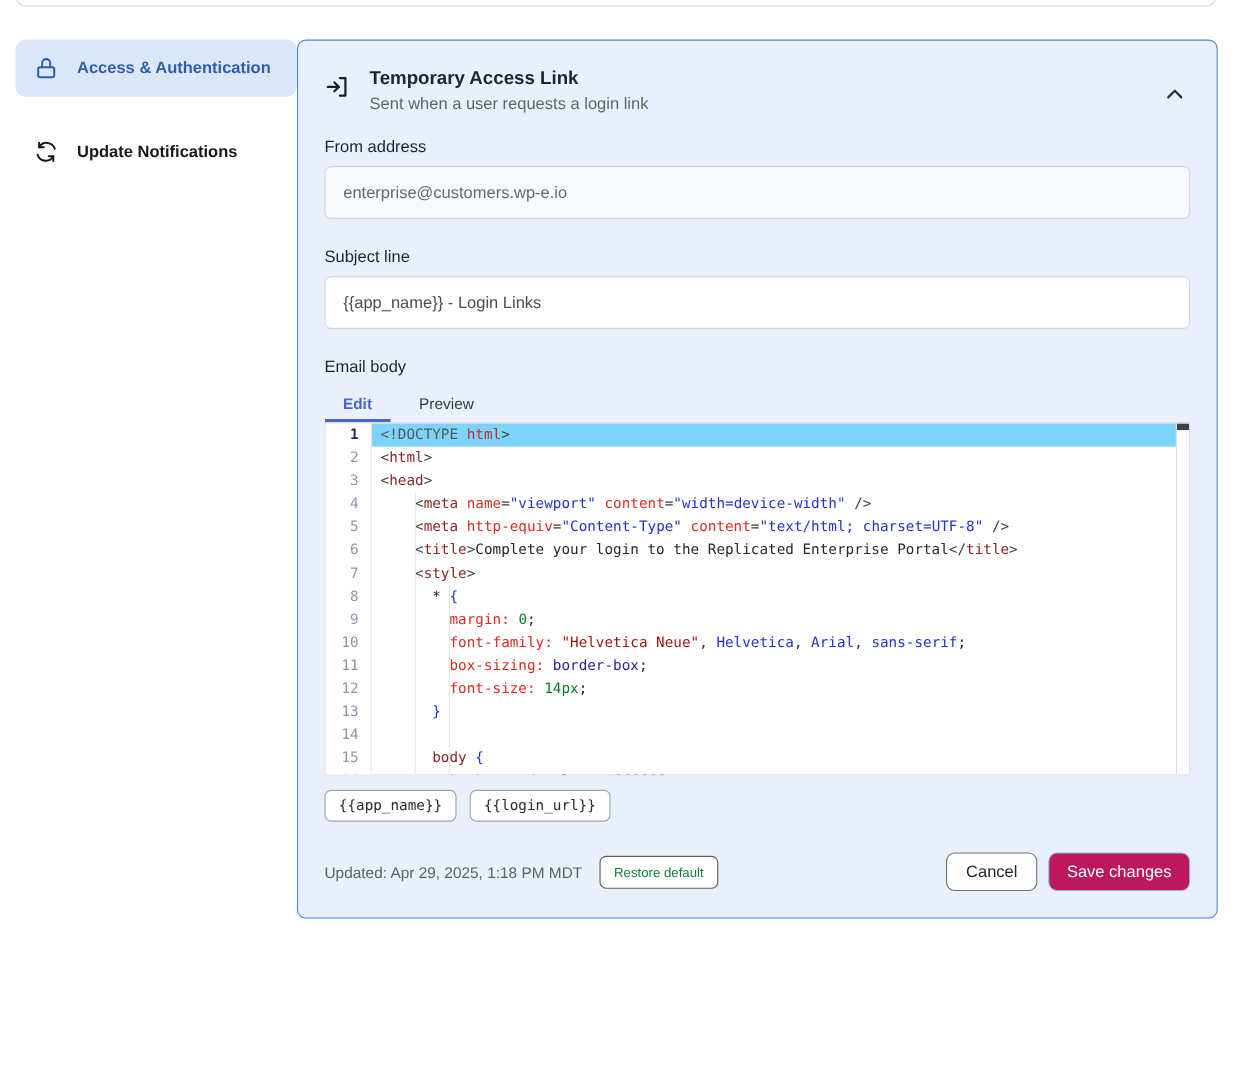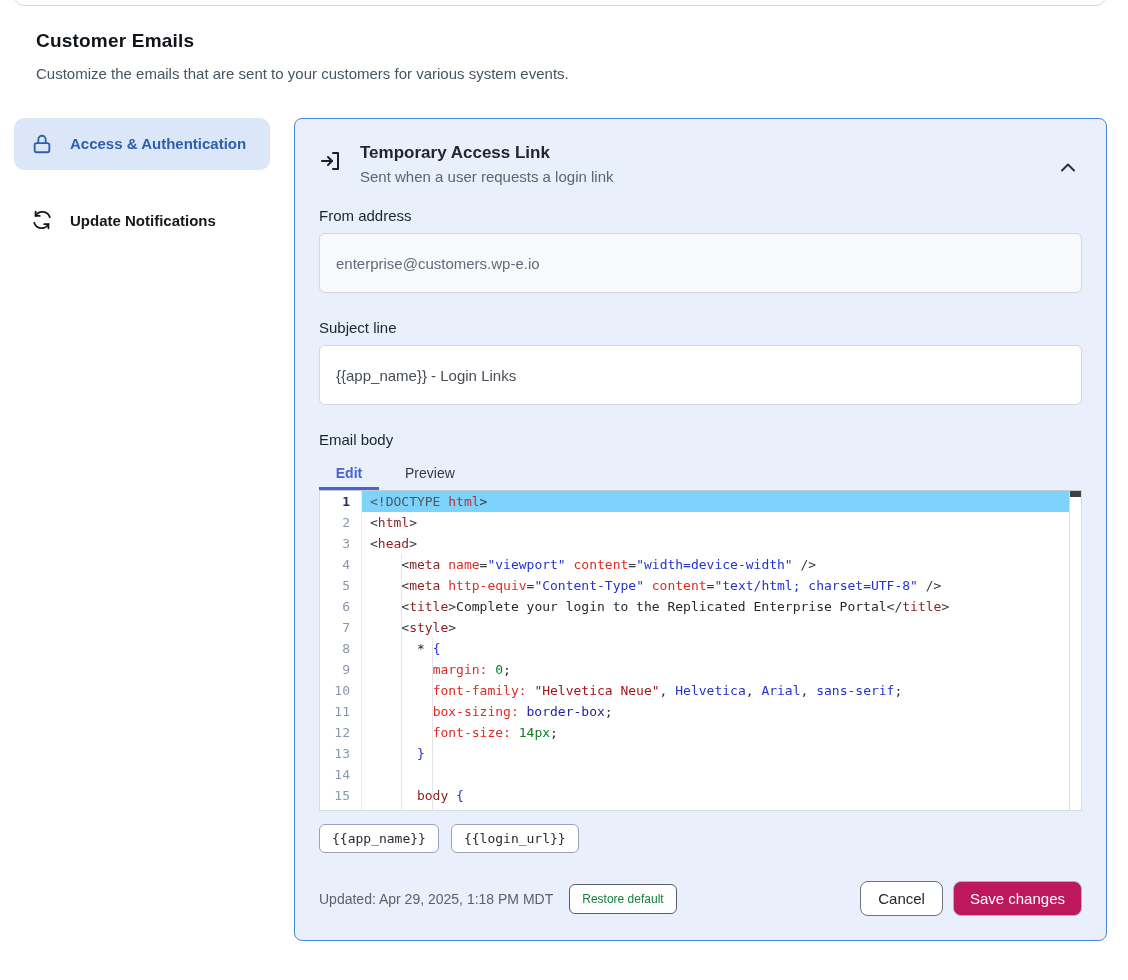--- a/index.html
+++ b/index.html
@@ -8,21 +8,21 @@
   .page { position:relative; width:1128px; height:980px; overflow:hidden; background:#fff; }
 
   
   .top-card-edge { position:absolute; top:-18px; left:14px; width:1092px; height:24px;
     border:1px solid #d9d9d9; border-radius:0 0 10px 10px; background:#fff; }
 
   .page-header { padding:30px 0 0 36px; }
   .page-title { font-size:19px; font-weight:700; color:#101418; letter-spacing:.2px; }
   .page-subtitle { margin-top:13px; font-size:15px; color:#4a5360; }
 
-  .content { display:flex; margin-top:36px; padding:0 21px 0 14px; gap:24px; align-items:flex-start; }
+  .content { display:flex; margin-top:36px; padding:0 21px 0 14px; align-items:flex-start; }
 
   
   .sidebar { width:256px; flex-shrink:0; }
   .side-item { display:flex; align-items:center; gap:16px; padding:14px 16px; border-radius:10px;
     font-size:15px; font-weight:600; color:#15191e; cursor:pointer; }
   .side-item + .side-item { margin-top:24px; }
   .side-item.active { background:#dbe7f9; color:#2d5fad; }
   .side-item .icn { width:24px; height:24px; flex-shrink:0; display:flex; align-items:center; justify-content:center; }
   .side-item.active .label { line-height:1.6; }
 
@@ -31,21 +31,21 @@
 
   .card-header { display:flex; align-items:flex-start; gap:17px; margin-bottom:22px; }
   .card-header .icn { width:24px; height:26px; margin-top:6px; }
   .card-title { font-size:17px; font-weight:700; color:#21262c; }
   .card-subtitle { margin-top:5px; font-size:15px; color:#5b6670; }
   .collapse-btn { margin-left:auto; margin-top:10px; width:28px; height:28px; display:flex;
     align-items:center; justify-content:center; cursor:pointer; background:none; border:none; }
 
   .field { margin-bottom:26px; }
   .field-label { display:block; font-size:15px; font-weight:500; color:#1b2430; margin-bottom:9px; }
-  .text-input { width:100%; height:60px; border:1px solid #d2d7df; border-radius:6px; padding:0 16px;
+  .text-input { width:100%; height:48px; border:1px solid #d2d7df; border-radius:6px; padding:0 16px;
     font-size:15px; font-family:"Liberation Sans",sans-serif; background:#fff; color:#474d55; }
   .text-input.muted { background:#f8f9fb; color:#5f6b7a; }
 
   
   .tabs { display:flex; margin-bottom:0; }
   .tab { height:34px; line-height:31px; font-size:14px; color:#343a42; cursor:pointer;
     background:none; border:none; font-family:"Liberation Sans",sans-serif; }
   .tab.t-edit { width:60px; text-align:center; font-weight:700; }
   .tab.t-preview { margin-left:24px; padding:0 2px; }
   .tab.active { color:#4a63cf; box-shadow:inset 0 -3px 0 #4a63cf; }
@@ -91,24 +91,20 @@
 
   svg { display:block; }
 </style>
 </head>
 <body>
 
 <div class="page">
 
   <div class="top-card-edge"></div>
 
-  <div class="page-header">
-    <div class="page-title">Customer Emails</div>
-    <div class="page-subtitle">Customize the emails that are sent to your customers for various system events.</div>
-  </div>
 
   <div class="content">
 
     <div class="sidebar">
       <div class="side-item active">
         <span class="icn">
           <svg width="22" height="22" viewBox="0 0 24 24" fill="none" stroke="#2d5fad" stroke-width="2" stroke-linecap="round" stroke-linejoin="round">
             <rect x="4" y="11" width="16" height="10" rx="2"></rect>
             <path d="M8 11V7a4 4 0 0 1 8 0v4"></path>
           </svg>

